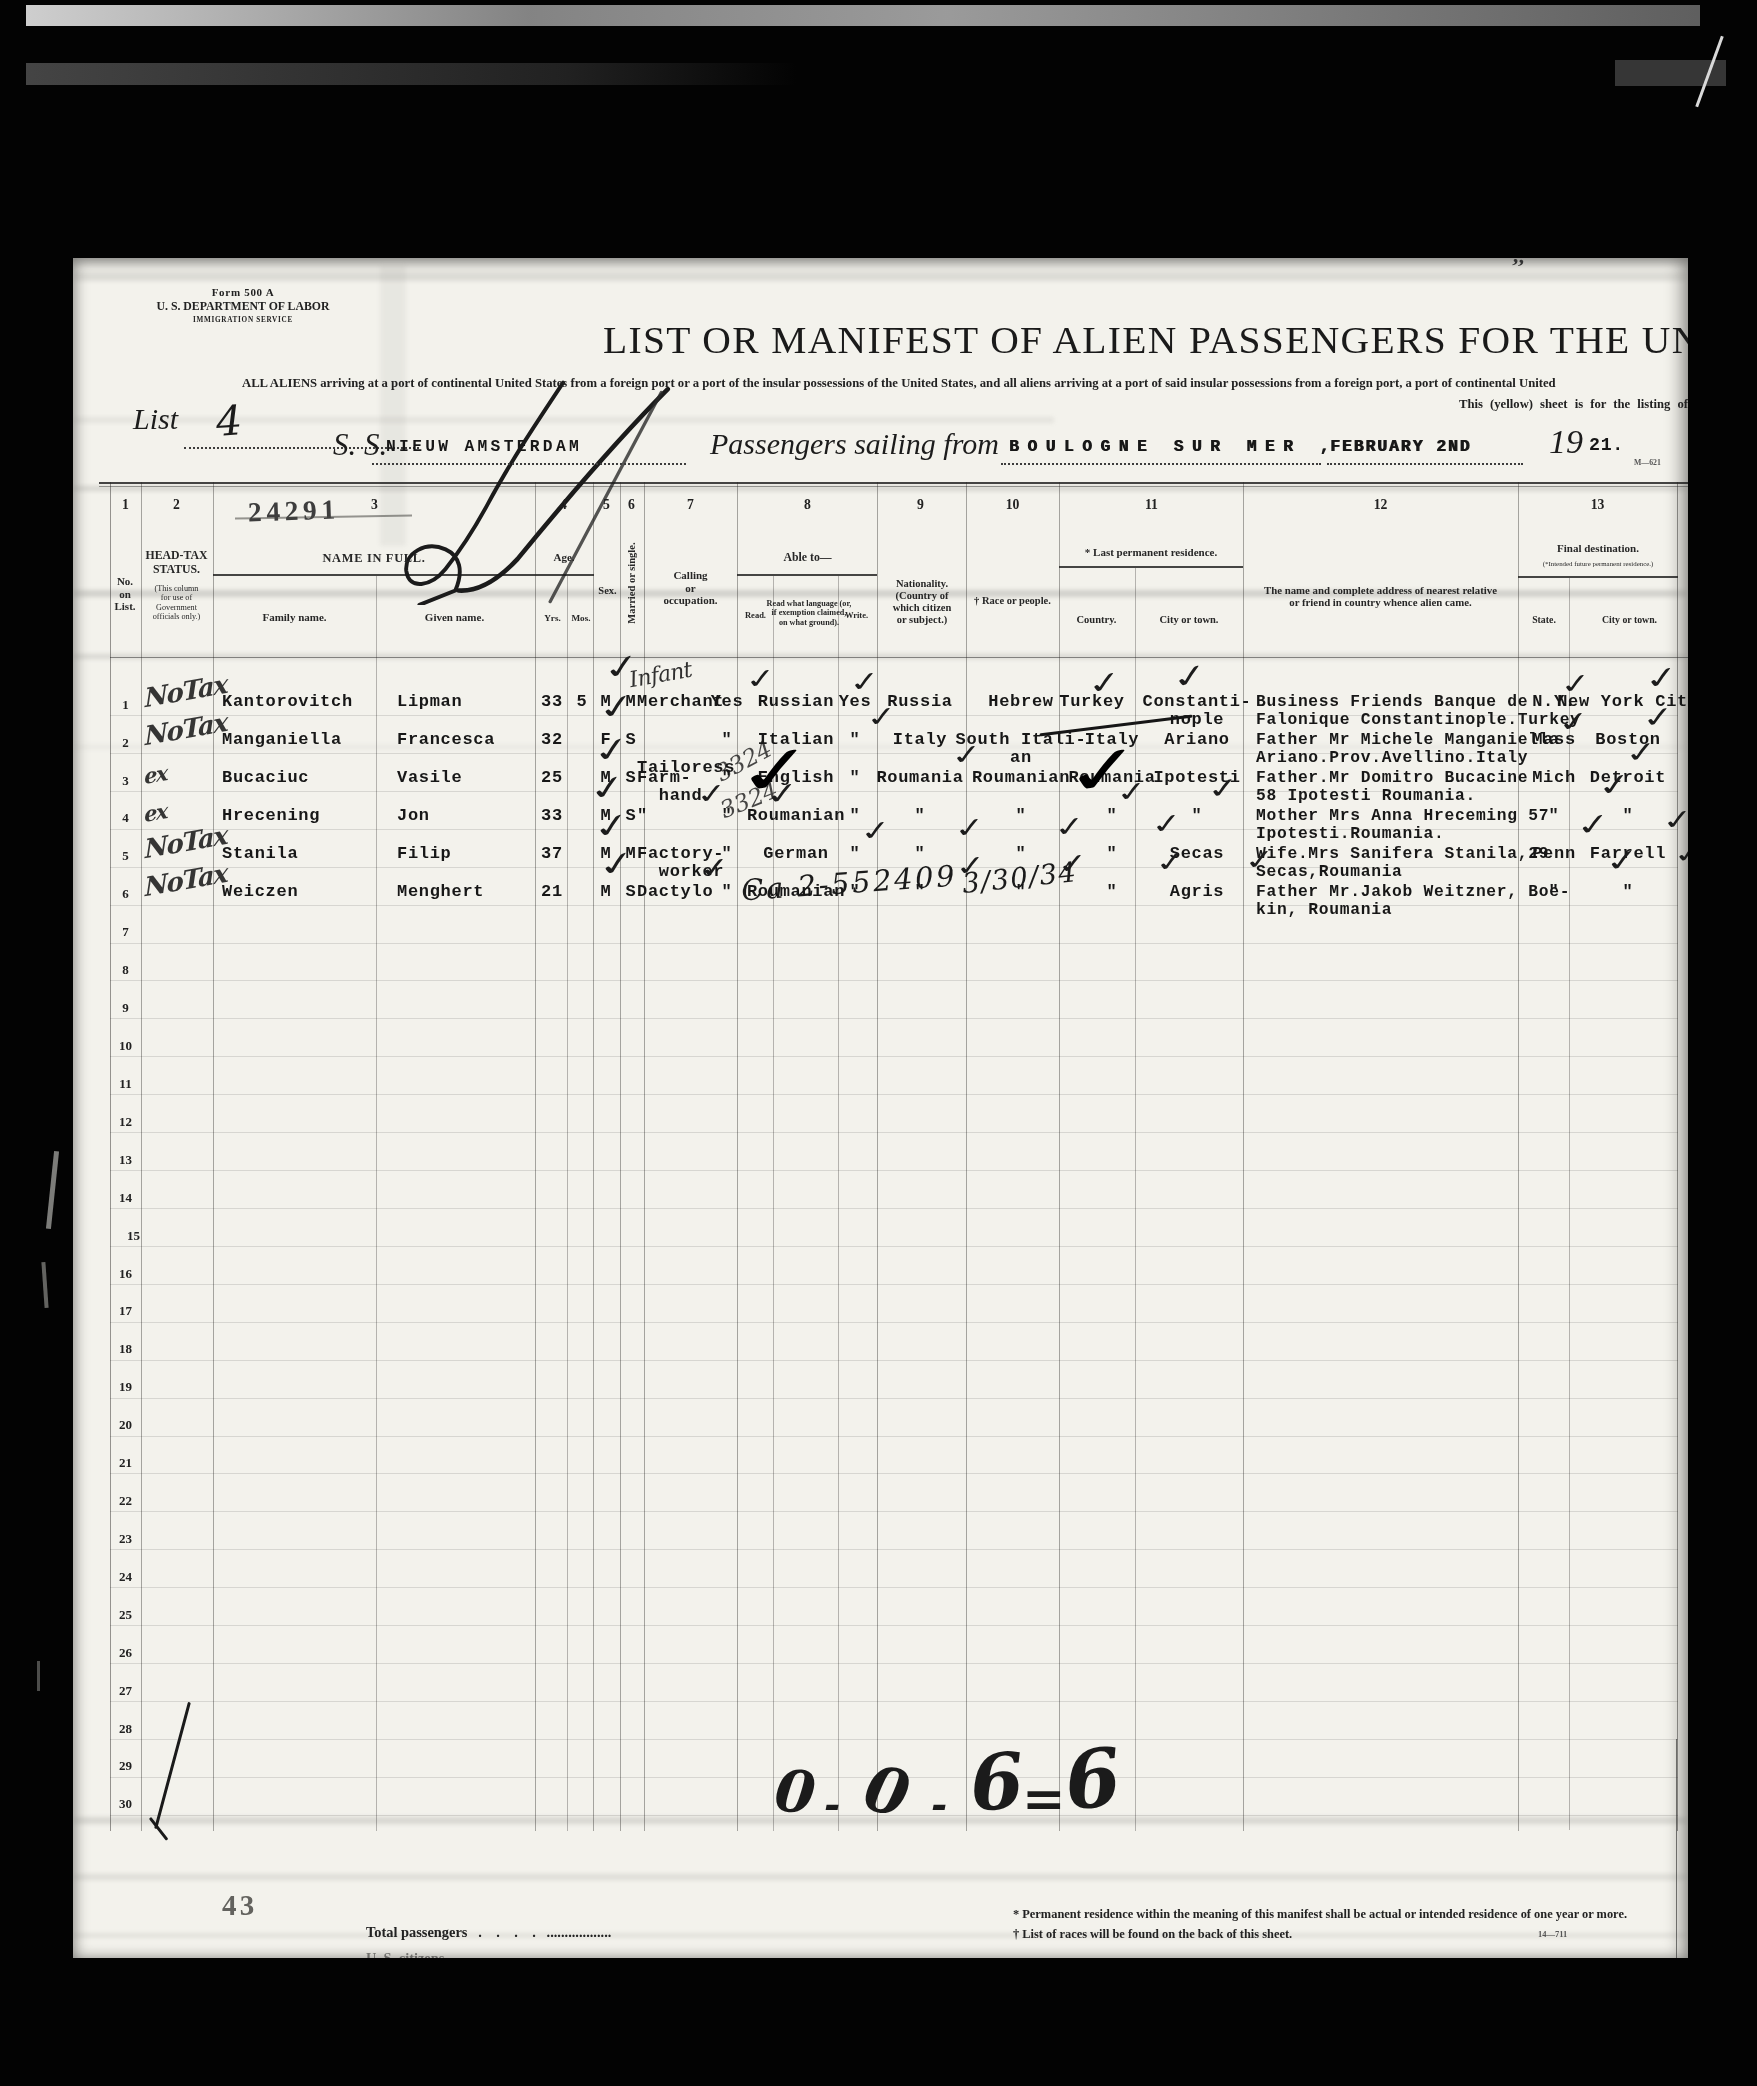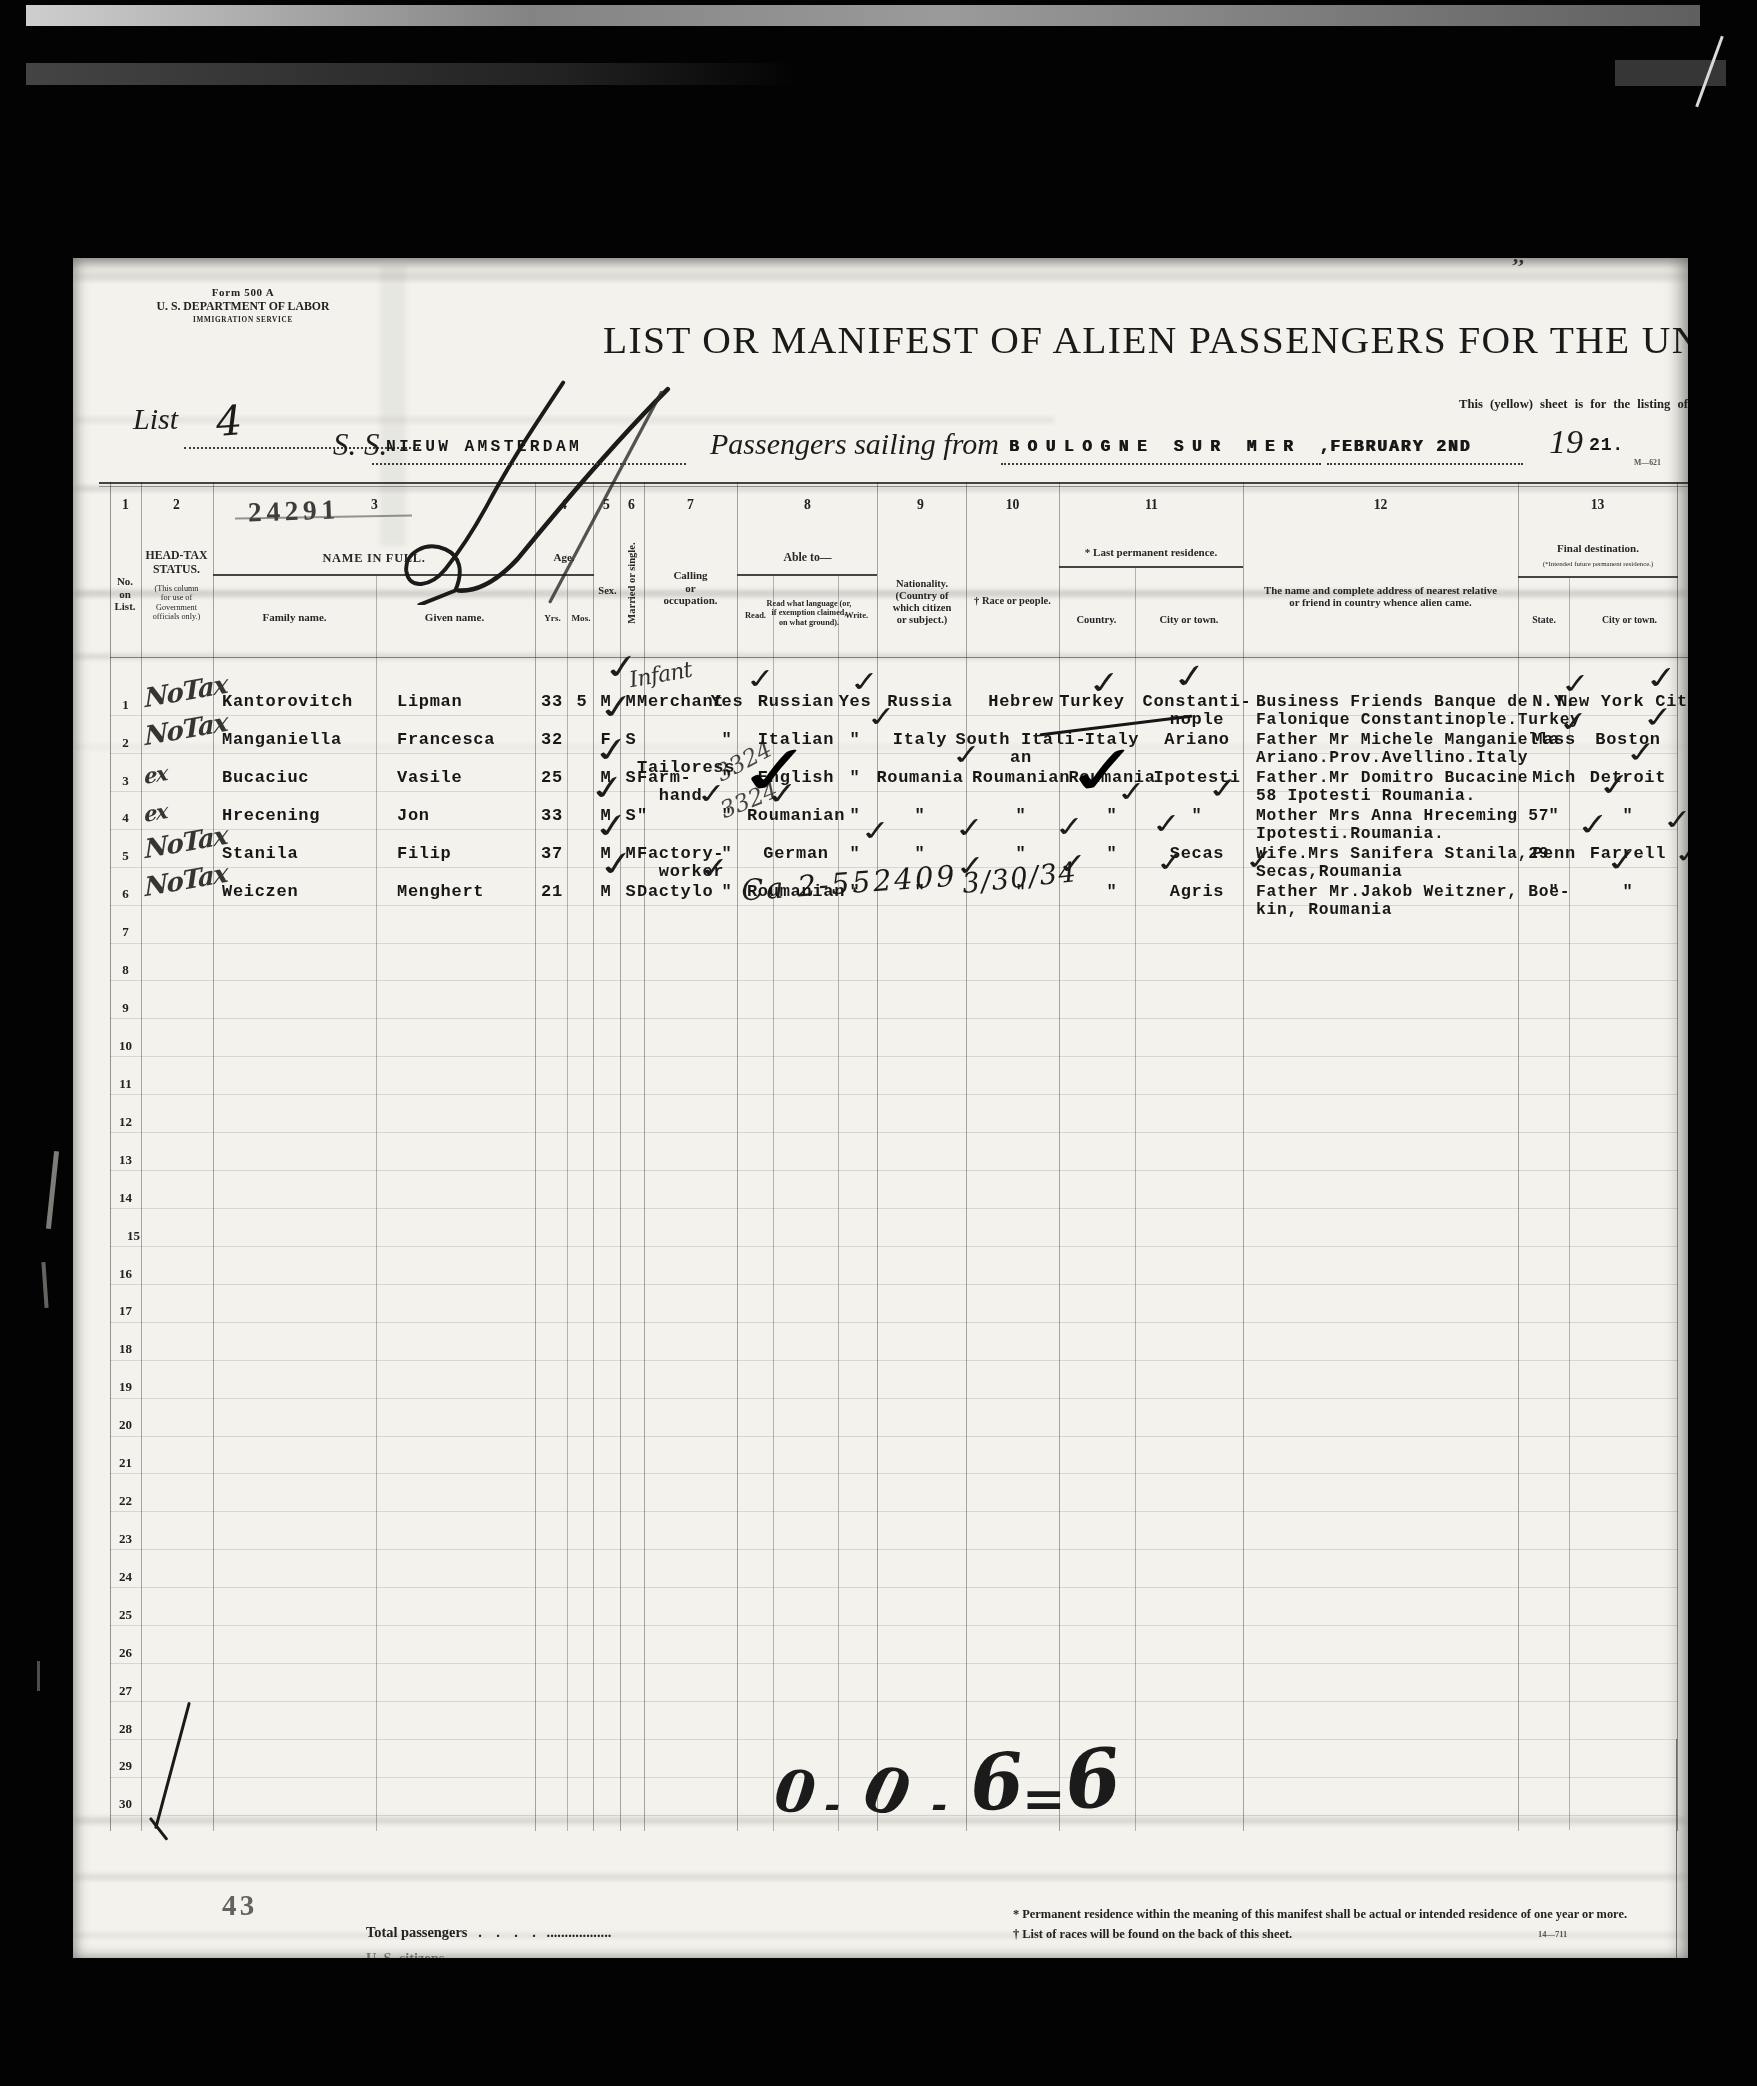--- a/index.html
+++ b/index.html
@@ -57,20 +57,21 @@
     <div class="abs hw" style="left:143px;top:139px;font-size:41px;transform:rotate(-4deg);">4</div>
 
     <svg class="abs" style="left:281px;top:19.6px;" width="353" height="327" viewBox="0 0 540 500">
       <path d="M480 170 C420 230 340 320 250 430 C220 462 190 480 160 478" stroke="#1b1b1b" stroke-width="7" fill="none" stroke-linecap="round"></path>
       <path d="M320 160 C280 220 240 280 205 345 C185 382 160 420 140 445 C118 472 84 478 80 448 C77 420 110 402 140 415 C162 425 168 448 155 478 L100 500" stroke="#1b1b1b" stroke-width="6" fill="none" stroke-linecap="round"></path>
       <path d="M470 175 L300 495" stroke="#2a2a2a" stroke-width="5" fill="none" stroke-linecap="round" opacity=".8"></path>
     </svg>
 
     <div class="abs title" style="left:530px;top:60px;font-size:38px;">LIST OR MANIFEST OF ALIEN PASSENGERS FOR THE UNITED</div>
 
+    <div class="abs serifb" style="left:169px;top:118px;width:1446px;font-size:12.7px;white-space:nowrap;overflow:hidden;">ALL ALIENS arriving at a port of continental United States from a foreign port or a port of the insular possessions of the United States, and all aliens arriving at a port of said insular possessions from a foreign port, a port of continental United</div>
     <div class="abs serifb" style="left:1190px;top:139px;width:425px;font-size:12.7px;text-align:right;word-spacing:3.9px;">This (yellow) sheet is for the listing of</div>
 
     <div class="abs script" style="left:260px;top:169px;font-size:31px;">S. S.</div>
     <div class="dotted" style="left:299px;top:204px;width:314px;"></div>
     <div class="abs typed" style="left:313px;top:180px;font-size:16.3px;letter-spacing:3.3px;">NIEUW AMSTERDAM</div>
     <div class="abs script" style="left:637px;top:169px;font-size:30px;">Passengers sailing from</div>
     <div class="dotted" style="left:928px;top:204px;width:320px;"></div>
     <div class="abs typed" style="left:936px;top:180px;font-size:16.3px;letter-spacing:8.5px;text-shadow:0.7px 0 #222;">BOULOGNE SUR MER ,</div>
     <div class="dotted" style="left:1254px;top:204px;width:196px;"></div>
     <div class="abs typed" style="left:1257px;top:180px;font-size:16.3px;letter-spacing:2px;text-shadow:1px 0 #222;">FEBRUARY 2ND</div>

